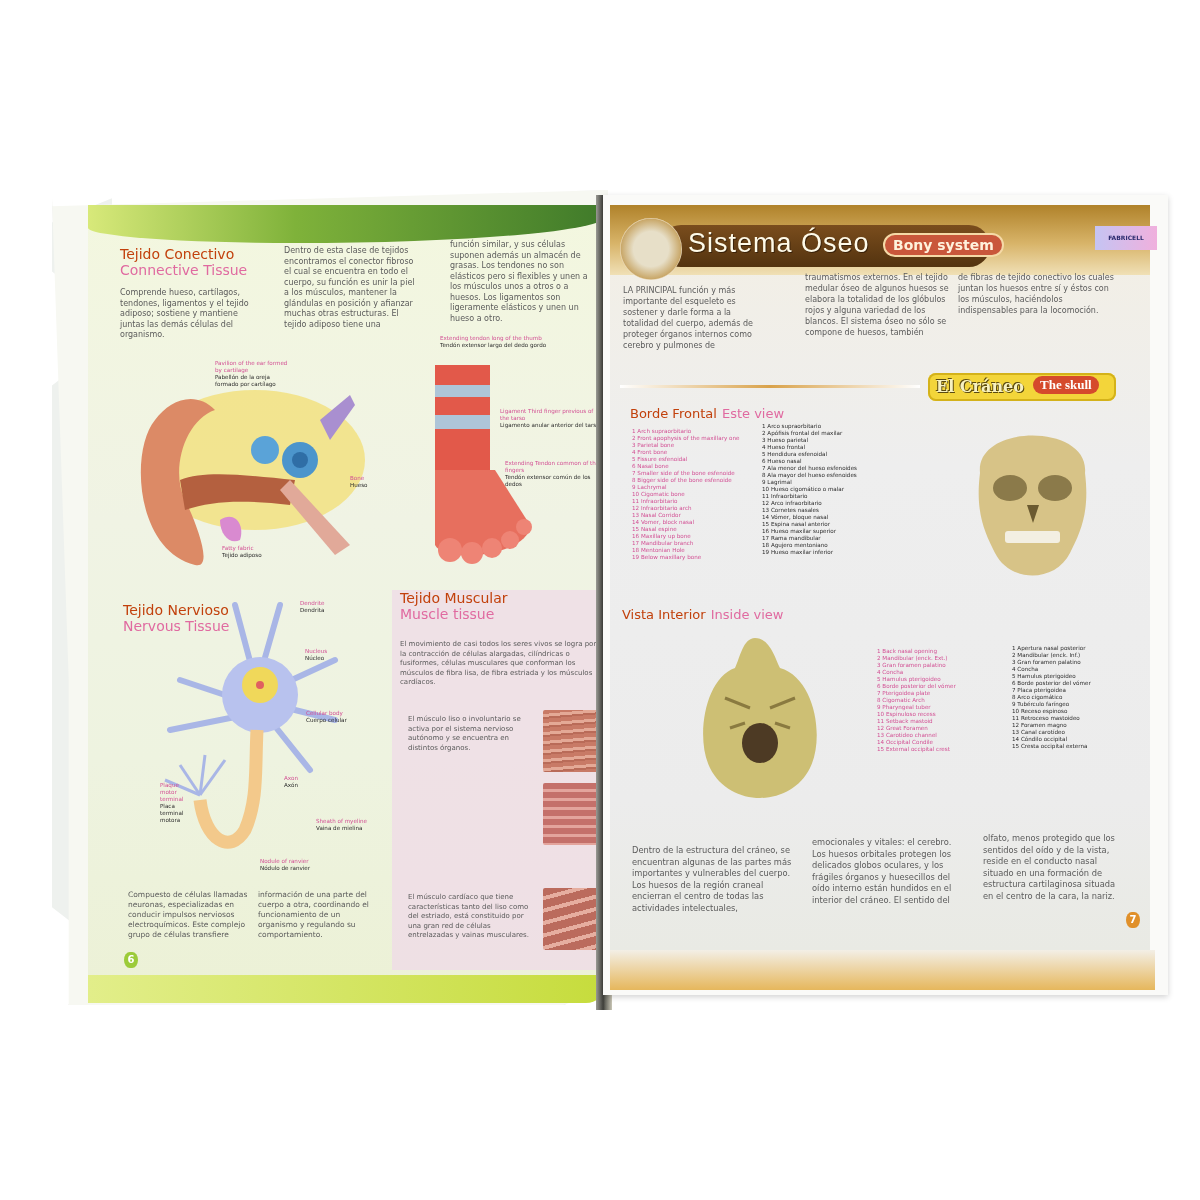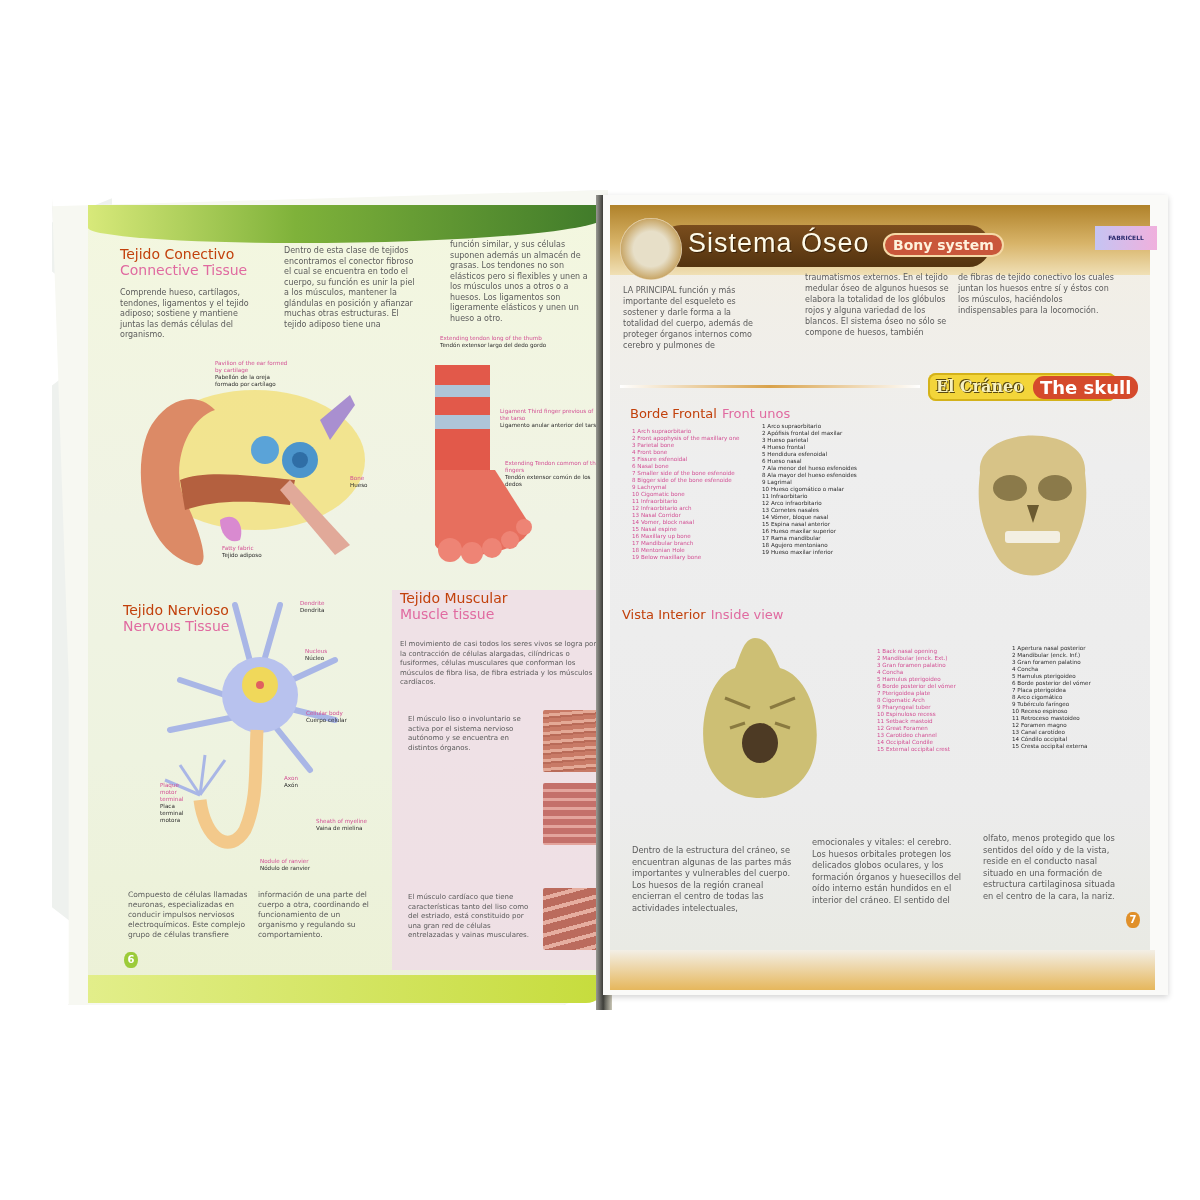--- a/index.html
+++ b/index.html
@@ -45,21 +45,21 @@
   .muscle-img{position:absolute;width:58px;height:62px;border-radius:2px;}
 
   .title-badge{position:absolute;left:660px;top:225px;width:330px;height:42px;background:linear-gradient(180deg,#7a4d1d,#53330f);border-radius:22px;}
   .skull-medal{position:absolute;left:620px;top:218px;width:62px;height:62px;border-radius:50%;background:radial-gradient(circle,#e7dfc8 40%,#c9a86a 68%,#fffaf0 72%,#b38a45 100%);}
   .title-text{position:absolute;left:688px;top:228px;font-family:Liberation Sans, sans-serif;font-size:27px;color:#fffbe9;letter-spacing:1px;text-shadow:1px 1px 0 #3b230a;}
   .bony-pill{position:absolute;left:883px;top:233px;padding:2px 8px;background:#c9573b;border:2px solid #f5d9a6;border-radius:14px;color:#fff2dc;font-weight:bold;font-size:14px;}
   .logo{position:absolute;left:1095px;top:226px;width:62px;height:24px;background:linear-gradient(90deg,#c5c4f3,#f0b0dd);font-size:6px;color:#2b2b6e;text-align:center;line-height:24px;font-weight:bold;}
 
   .crane-badge{position:absolute;left:928px;top:373px;width:188px;height:28px;background:#f3d53a;border-radius:8px;box-shadow:0 0 0 2px #d4b21a inset;}
   .crane-text{position:absolute;left:936px;top:377px;font-family:"DejaVu Serif",serif;font-weight:bold;font-size:16px;color:#f7f1c0;text-shadow:1px 1px 0 #5a4a10,-1px -1px 0 #5a4a10;}
-  .skull-pill{position:absolute;left:1033px;top:376px;padding:1px 7px;background:#d54a2c;border-radius:11px;color:#fff;font-weight:bold;font-size:18px;}
+  .skull-pill{position:absolute;left:1033px;top:376px;padding:1px 7px;background:#d54a2c;border-radius:11px;color:#fff;font-weight:bold;font-size:13px;font-family:Liberation Serif, serif;}
   .divider{position:absolute;left:620px;top:385px;width:300px;height:3px;background:linear-gradient(90deg,#fff,#d9a24a,#fff);}
 
   .skull-front{position:absolute;left:965px;top:413px;width:135px;height:170px;}
   .skull-base{position:absolute;left:695px;top:628px;width:130px;height:180px;}
   .page-num{position:absolute;width:14px;height:16px;border-radius:50%/60%;text-align:center;font-size:10px;font-weight:bold;line-height:16px;}
   ol.list{list-style:none;margin:0;padding:0;}
 </style>
 </head>
 <body>
 
@@ -219,21 +219,21 @@
   <div class="abs body" style="left:790px;top:272px;width:150px;font-size:8px;line-height:11px;margin-left:15px;">traumatismos externos. En el tejido medular óseo de algunos huesos se elabora la totalidad de los glóbulos rojos y alguna variedad de los blancos. El sistema óseo no sólo se compone de huesos, también</div>
   <div class="abs body" style="left:958px;top:272px;width:160px;font-size:8px;line-height:11px;">de fibras de tejido conectivo los cuales juntan los huesos entre sí y éstos con los músculos, haciéndolos indispensables para la locomoción.</div>
 
   <div class="divider"></div>
   <div class="crane-badge"></div>
   <div class="crane-text">El Cráneo</div>
   <div class="skull-pill">The skull</div>
 
   <div class="abs" style="left:630px;top:403px;white-space:nowrap;">
     <span class="h2" style="font-size:13px;">Borde Frontal</span>
-    <span class="h2en" style="font-size:13px;">Front unos</span>
+    <span class="h2en" style="font-size:13px;">Este view</span>
   </div>
   <ol class="list abs small pink" id="front-en" style="left:632px;top:428px;width:130px;">
       <li>1 Arch supraorbitario</li>
       <li>2 Front apophysis of the maxillary one</li>
       <li>3 Parietal bone</li>
       <li>4 Front bone</li>
       <li>5 Fissure esfenoidal</li>
       <li>6 Nasal bone</li>
       <li>7 Smaller side of the bone esfenoide</li>
       <li>8 Bigger side of the bone esfenoide</li>
@@ -321,16 +321,16 @@
       <li>9 Tubérculo faríngeo</li>
       <li>10 Receso espinoso</li>
       <li>11 Retroceso mastoideo</li>
       <li>12 Foramen magno</li>
       <li>13 Canal carotídeo</li>
       <li>14 Cóndilo occipital</li>
       <li>15 Cresta occipital externa</li>
     </ol>
 
   <div class="abs body" style="left:632px;top:845px;width:160px;font-size:8.3px;line-height:11.5px;">Dentro de la estructura del cráneo, se encuentran algunas de las partes más importantes y vulnerables del cuerpo. Los huesos de la región craneal encierran el centro de todas las actividades intelectuales,</div>
-  <div class="abs body" style="left:812px;top:837px;width:150px;font-size:8.3px;line-height:11.5px;">emocionales y vitales: el cerebro. Los huesos orbitales protegen los delicados globos oculares, y los formación órganos y huesecillos del oído interno están hundidos en el interior del cráneo. El sentido del</div>
+  <div class="abs body" style="left:812px;top:837px;width:150px;font-size:8.3px;line-height:11.5px;">emocionales y vitales: el cerebro. Los huesos orbitales protegen los delicados globos oculares, y los frágiles órganos y huesecillos del oído interno están hundidos en el interior del cráneo. El sentido del</div>
   <div class="abs body" style="left:983px;top:833px;width:140px;font-size:8.3px;line-height:11.5px;">olfato, menos protegido que los sentidos del oído y de la vista, reside en el conducto nasal situado en una formación de estructura cartilaginosa situada en el centro de la cara, la nariz.</div>
   <div class="abs page-num" style="left:1126px;top:912px;background:#e0902a;color:#fff;">7</div>
 </div>
 
 </body></html>

